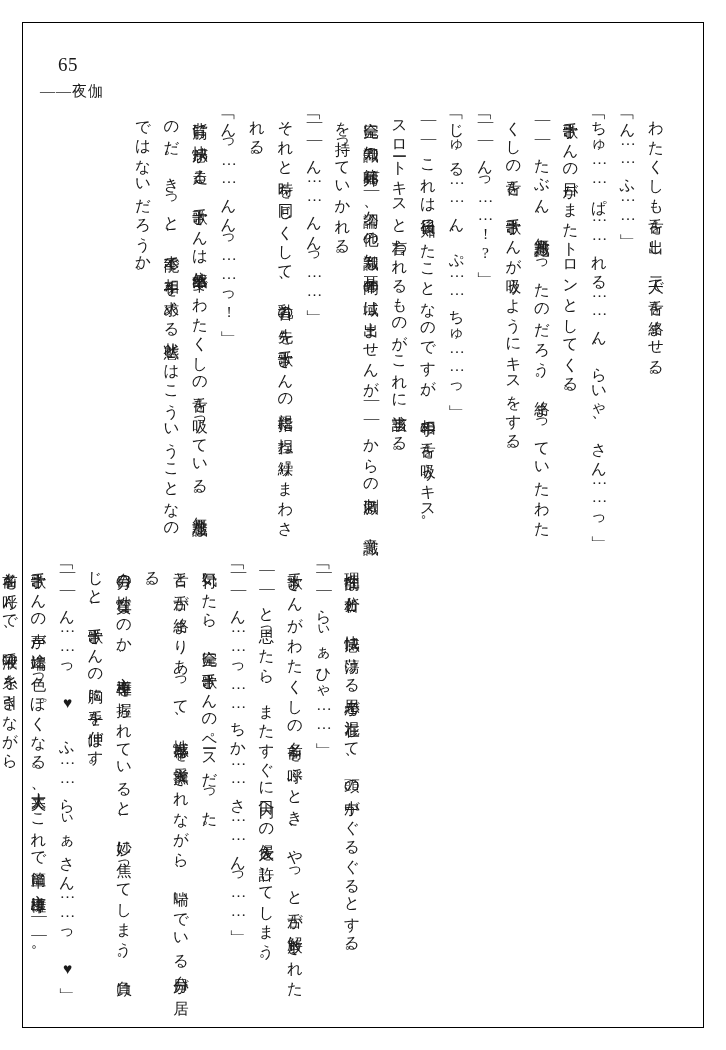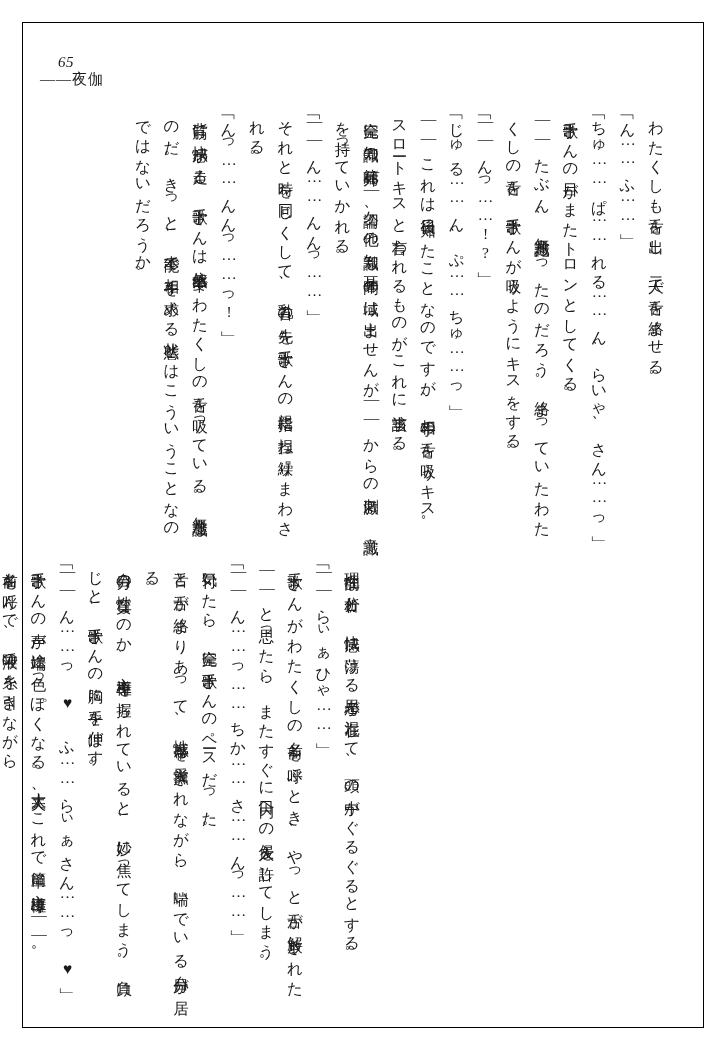--- a/index.html
+++ b/index.html
@@ -26,29 +26,28 @@
     top: 22px;
     width: 682px;
     height: 1006px;
     border: 1px solid #000;
     box-sizing: border-box;
   }
   .page-number {
     position: absolute;
     left: 58px;
     top: 54px;
-    font-size: 15px;
+    font-size: 19px;
     letter-spacing: 0.5px;
     font-family: "Liberation Serif", "DejaVu Serif", serif;
-    font-style: italic;
   }
   .running-head {
     position: absolute;
     left: 40px;
-    top: 70px;
+    top: 82px;
     font-size: 15px;
     letter-spacing: 1px;
     white-space: nowrap;
   }
   .text-block {
     position: absolute;
     writing-mode: vertical-rl;
     -webkit-writing-mode: vertical-rl;
     text-orientation: upright;
     font-size: 15.5px;

